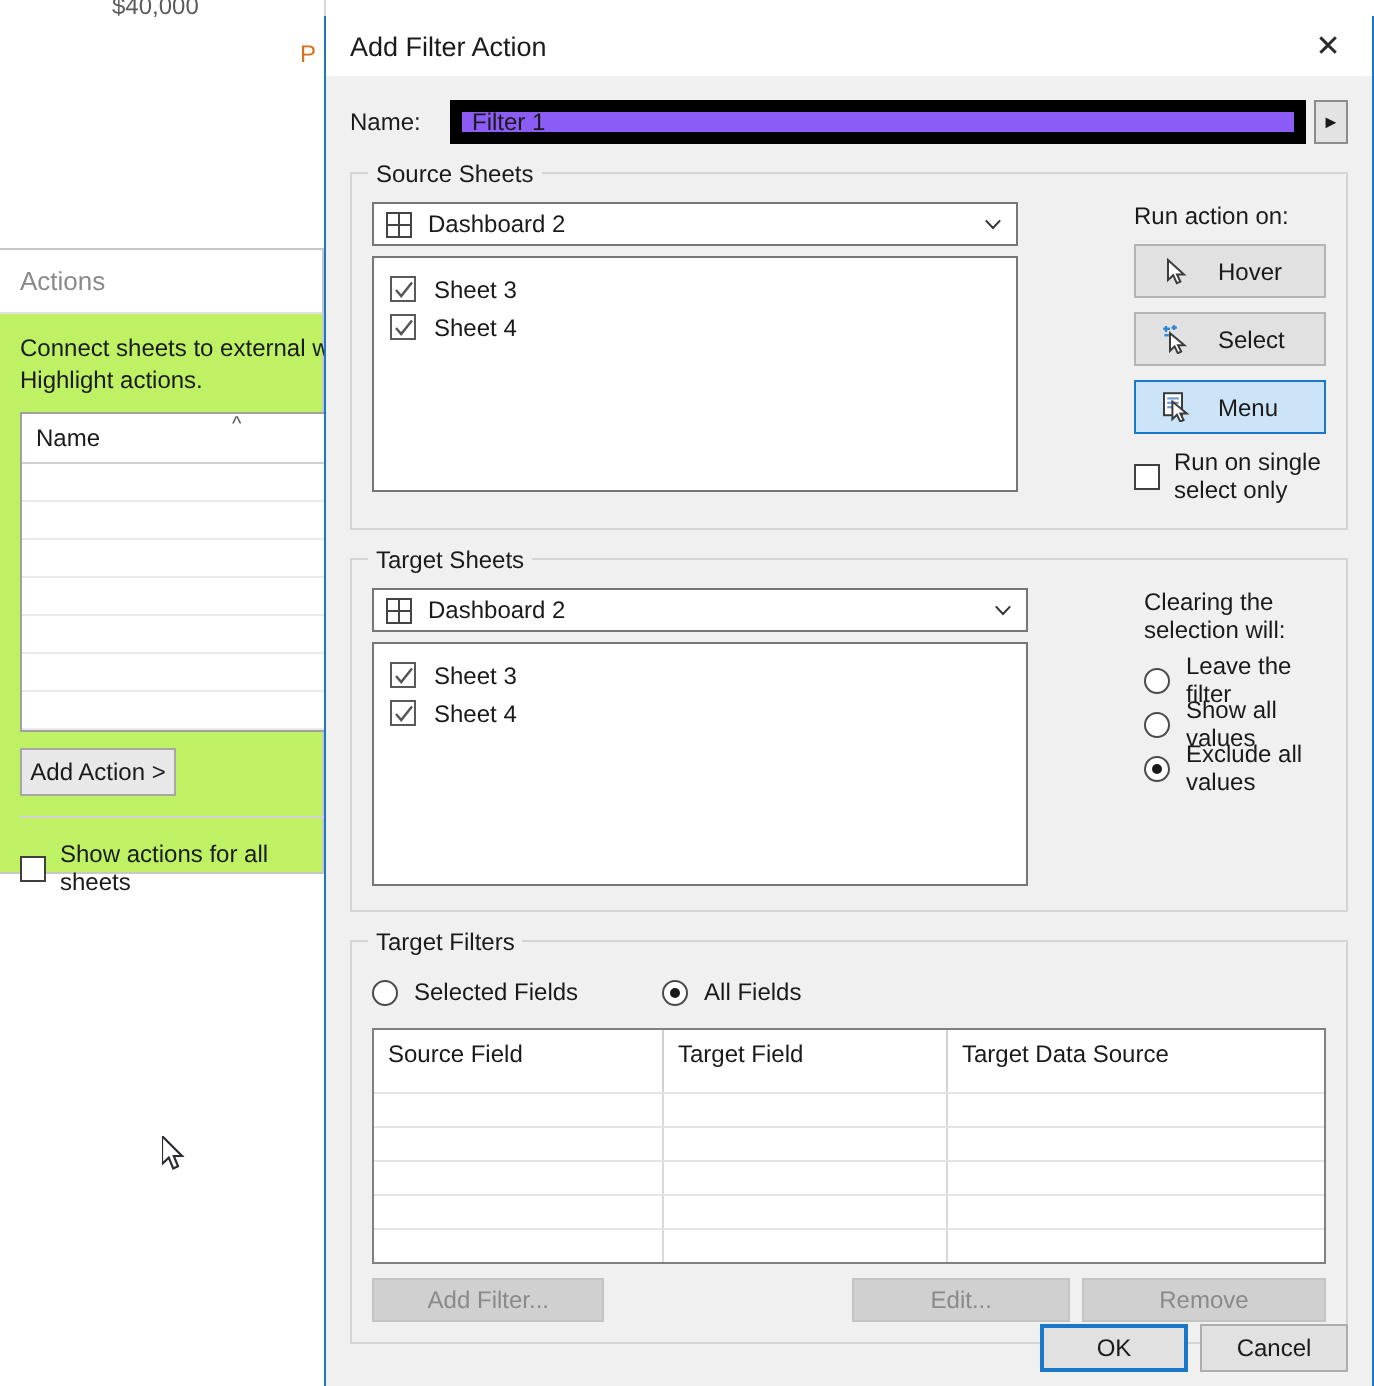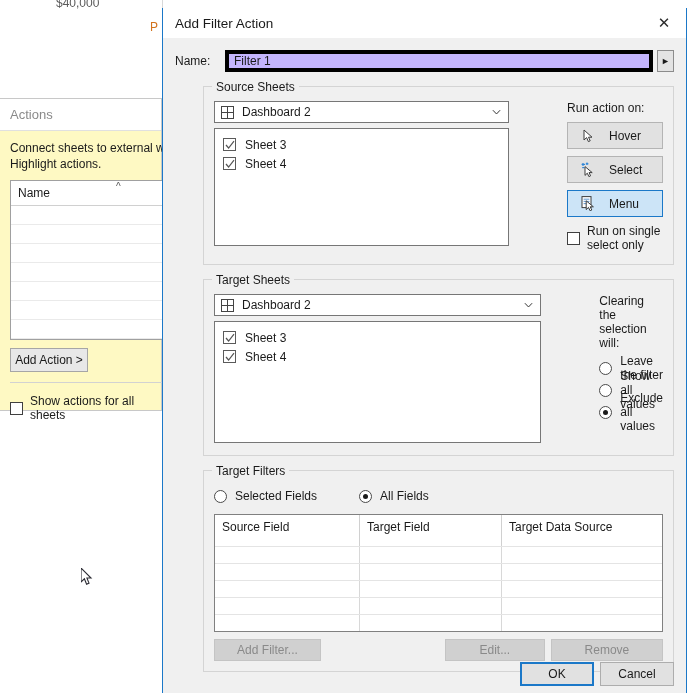--- a/index.html
+++ b/index.html
@@ -36,22 +36,22 @@
   .viz-panel {
     position: absolute;
     left: 0; top: 0; width: 162px; height: 96px;
     background: #ffffff;
     border-right: 1px solid #d8d8d8;
   }
 
   
   .actions-panel {
     position: absolute;
-    left: 0; top: 98px; width: 162px; height: 313px;
-    background: #fef9c3;
+    left: 0; top: 124px; width: 162px; height: 313px;
+    background: #bef264;
     border: 1px solid #c8c8c8;
     border-left: none;
     box-sizing: border-box;
   }
   .actions-header {
     height: 31px; background: #ffffff;
     border-bottom: 1px solid #e0e0e0;
     display: flex; align-items: center;
     padding-left: 10px;
   }
@@ -129,39 +129,38 @@
     width: 44px; height: 30px;
     display: flex; align-items: center; justify-content: center;
     color: #2b2b2b; font-size: 15px;
   }
   .dialog-body { padding: 0 12px; position: relative; }
 
   
   .name-row { display: flex; align-items: center; height: 22px; margin-top: 12px; }
   .name-label { width: 50px; font-size: 12px; }
   .name-input {
-    flex: 1; height: 22px; background: #c4b5fd;
-    border: 4px solid #000000; box-sizing: border-box;
+    flex: 1; height: 22px; background: #8b5cf6;
+    border: 6px solid #000000; box-sizing: border-box;
     display: flex; align-items: center; padding-left: 5px;
     font-size: 12px;
   }
   .name-arrow-btn {
     margin-left: 4px; width: 17px; height: 22px;
     background: #e3e3e3; border: 1px solid #8c8c8c; box-sizing: border-box;
     display: flex; align-items: center; justify-content: center;
     font-size: 9px; color: #1a1a1a;
   }
 
   
   .group {
     position: relative;
     border: 1px solid #d4d4d4;
     margin-top: 14px;
     padding: 14px 10px 12px 10px;
-    margin-left: 28px;
   }
   .group-title {
     position: absolute; top: -7px; left: 8px;
     background: #f0f0f0; padding: 0 4px;
     font-size: 12px; color: #1a1a1a;
   }
   .group-inner { display: flex; }
   .group-left { width: 328px; }
   .group-right { margin-left: 10px; flex: 1; padding-left: 48px; }
 

